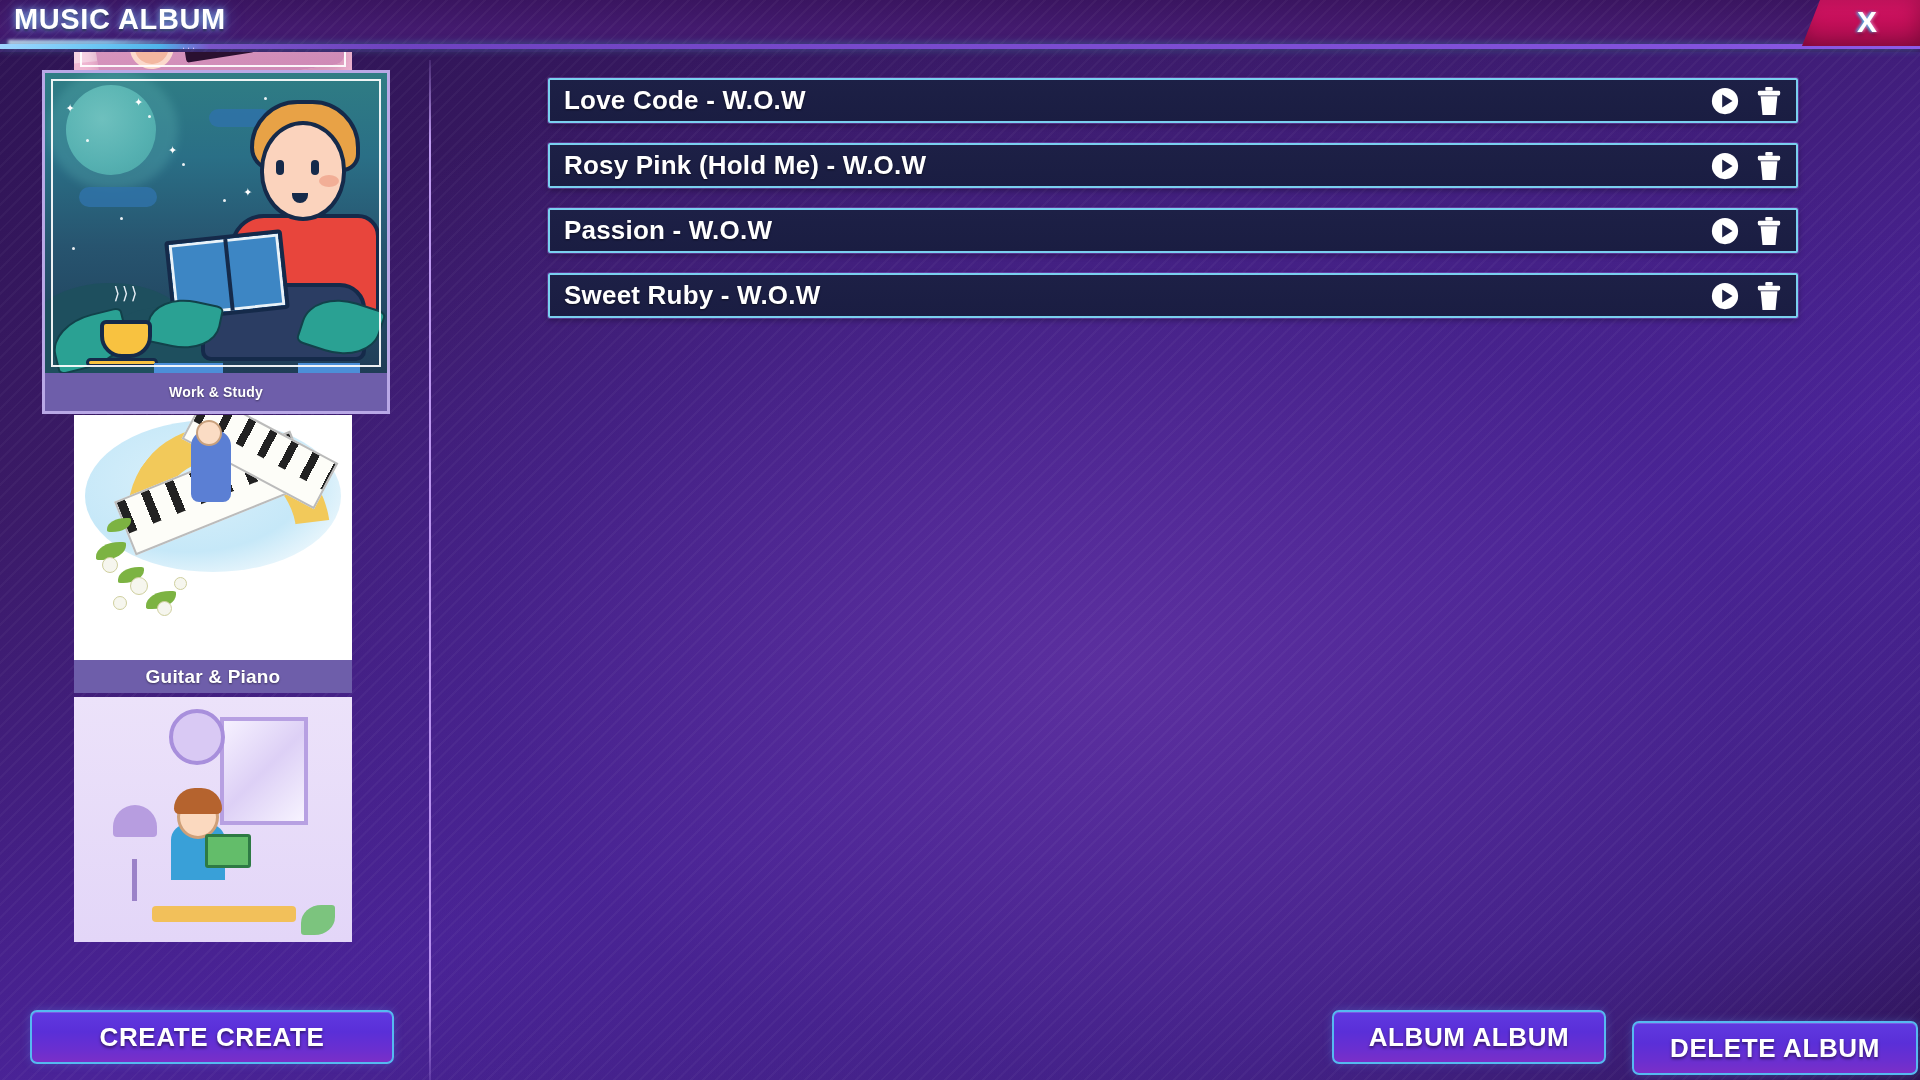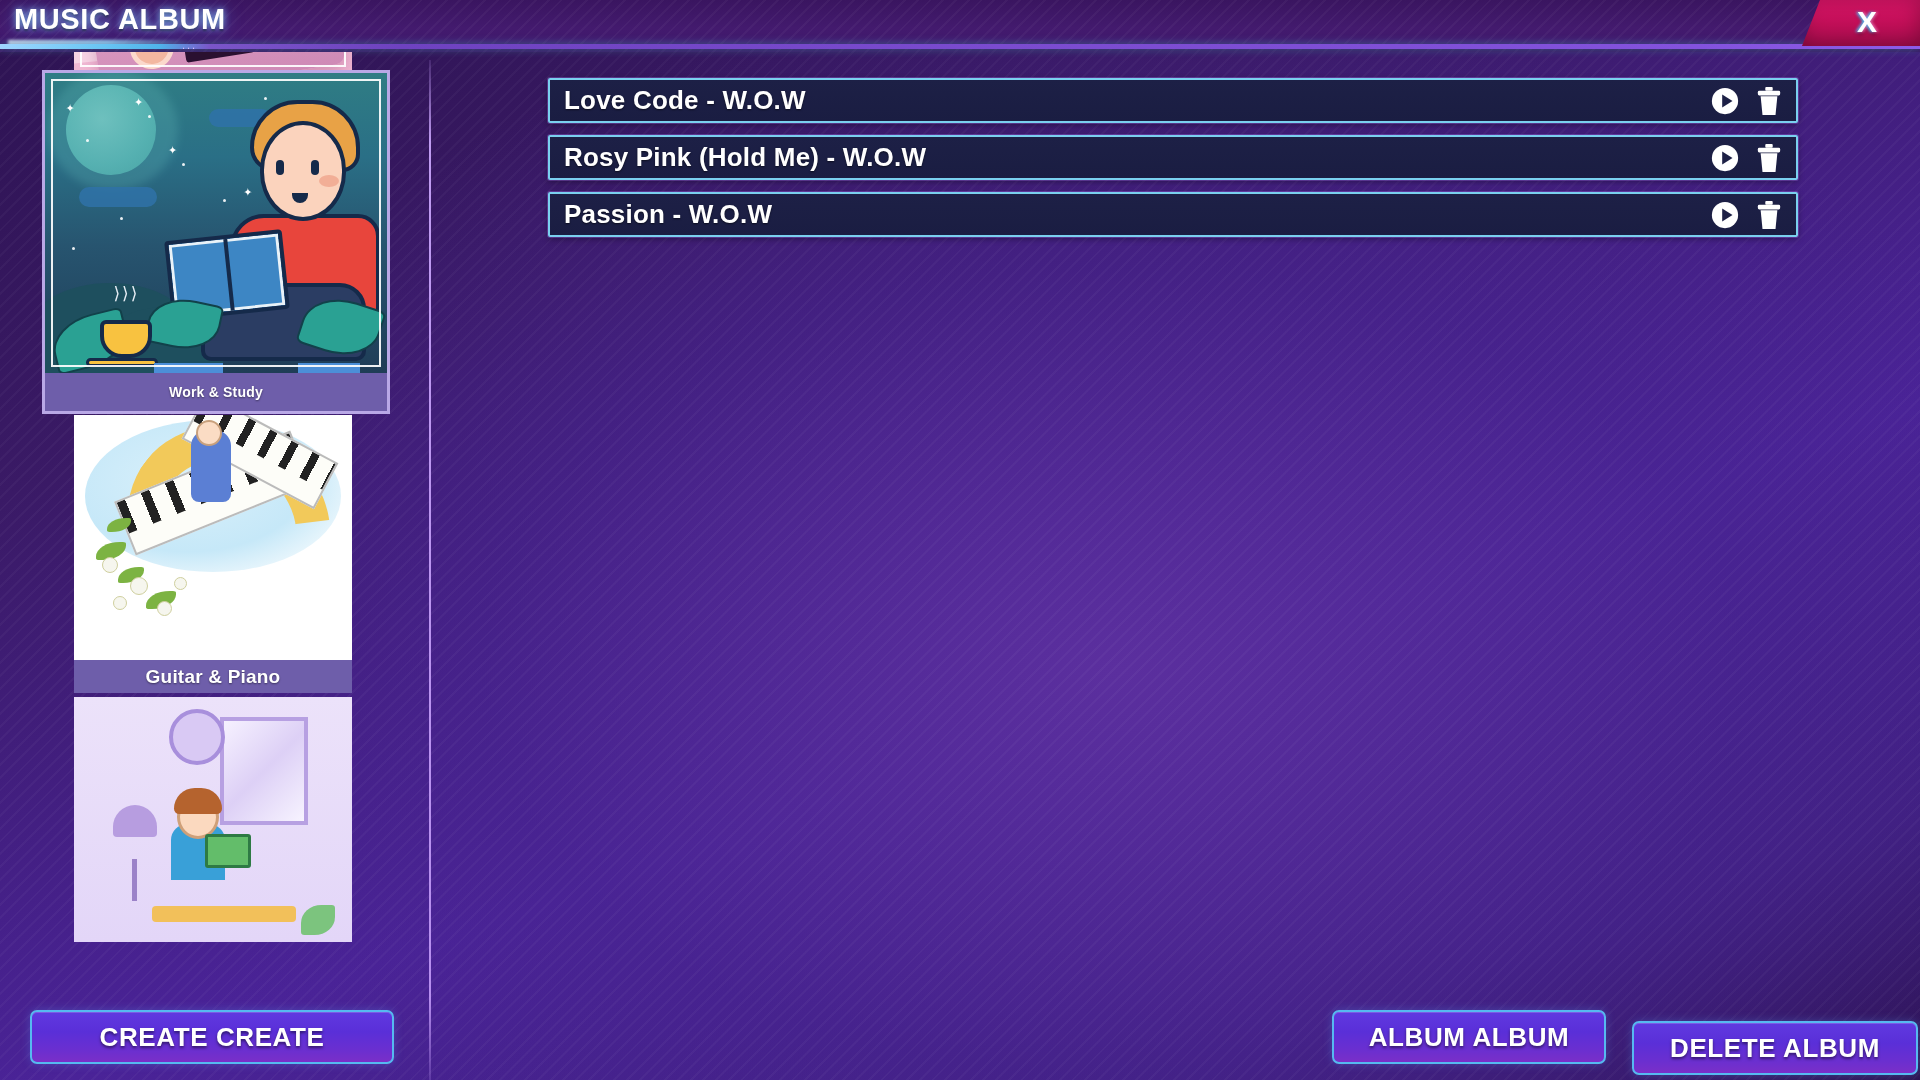--- a/index.html
+++ b/index.html
@@ -201,21 +201,21 @@
 
   
   #v-divider {
     position: absolute; left: 429px; top: 60px; width: 2px; height: 1020px;
     background: linear-gradient(180deg, rgba(190,150,245,.15) 0%, #c09cf2 8%, #b78ef0 92%, rgba(190,150,245,.2) 100%);
   }
 
   
   #song-list { position: absolute; left: 548px; top: 78px; width: 1250px; }
   .song-row {
-    position: relative; width: 1250px; height: 45px; margin-bottom: 12px;
+    position: relative; width: 1250px; height: 45px; margin-bottom: 20px;
     background: linear-gradient(180deg,#1d2046 0%, #1a1d42 100%);
     border: 2px solid #7ad0ef;
     border-radius: 2px;
     display: flex; align-items: center;
     box-shadow: 0 0 0 1px rgba(160,110,230,.35), 0 2px 6px rgba(0,0,0,.35);
     cursor: pointer;
   }
   .song-title {
     margin-left: 14px; color: #ffffff; font-size: 26px; font-weight: bold;
     letter-spacing: .2px; text-shadow: 0 1px 2px rgba(0,0,0,.55);
@@ -404,18 +404,32 @@
           <path d="M13 9 L24 16 L13 23 Z" fill="#1d2046"></path>
       </svg>
       <svg class="icon-trash" viewBox="0 0 28 32">
         <rect x="10" y="1" width="8" height="4" rx="1" fill="#ffffff"></rect>
         <rect x="2" y="5" width="24" height="5" rx="1.5" fill="#ffffff"></rect>
         <path d="M5 11 H23 L21 31 H7 Z" fill="#ffffff"></path>
       </svg>
     </div>
   </div>
 
+  <div class="song-row">
+    <div class="song-title">Sweet Ruby - W.O.W</div>
+    <div class="song-actions">
+      <svg class="icon-play" viewBox="0 0 32 32">
+        <circle cx="16" cy="16" r="14" fill="#ffffff"></circle>
+          <path d="M13 9 L24 16 L13 23 Z" fill="#1d2046"></path>
+      </svg>
+      <svg class="icon-trash" viewBox="0 0 28 32">
+        <rect x="10" y="1" width="8" height="4" rx="1" fill="#ffffff"></rect>
+        <rect x="2" y="5" width="24" height="5" rx="1.5" fill="#ffffff"></rect>
+        <path d="M5 11 H23 L21 31 H7 Z" fill="#ffffff"></path>
+      </svg>
+    </div>
+  </div>
 
 </div>
 
 <div class="btn" id="create-album-button">CREATE CREATE</div>
 <div class="btn" id="play-album-button">ALBUM ALBUM</div>
 <div class="btn" id="delete-album-button">DELETE ALBUM</div>
 
 </body></html>

